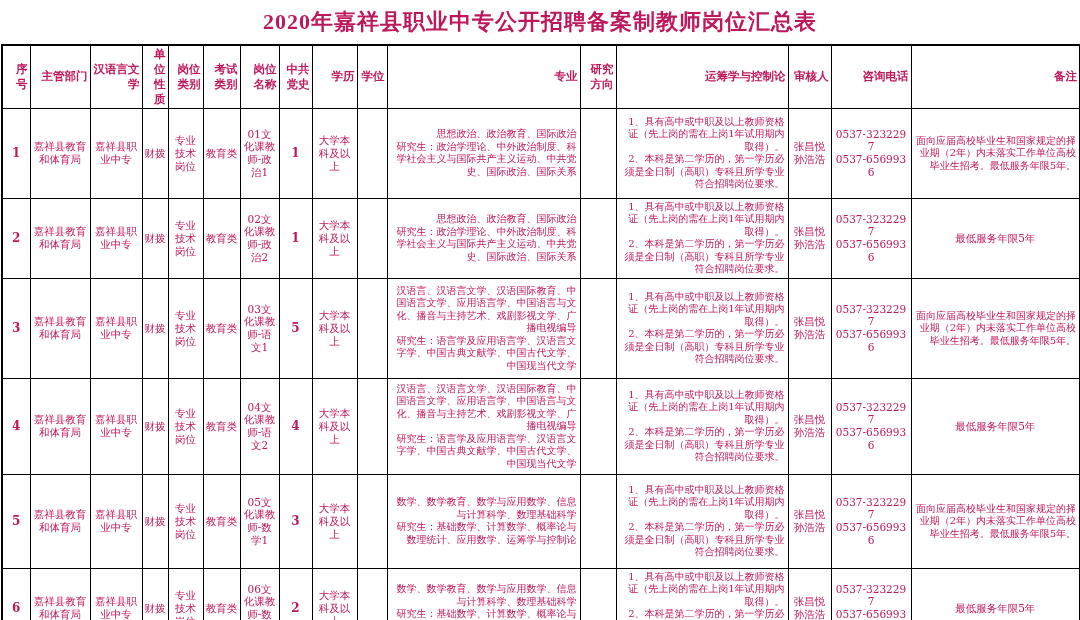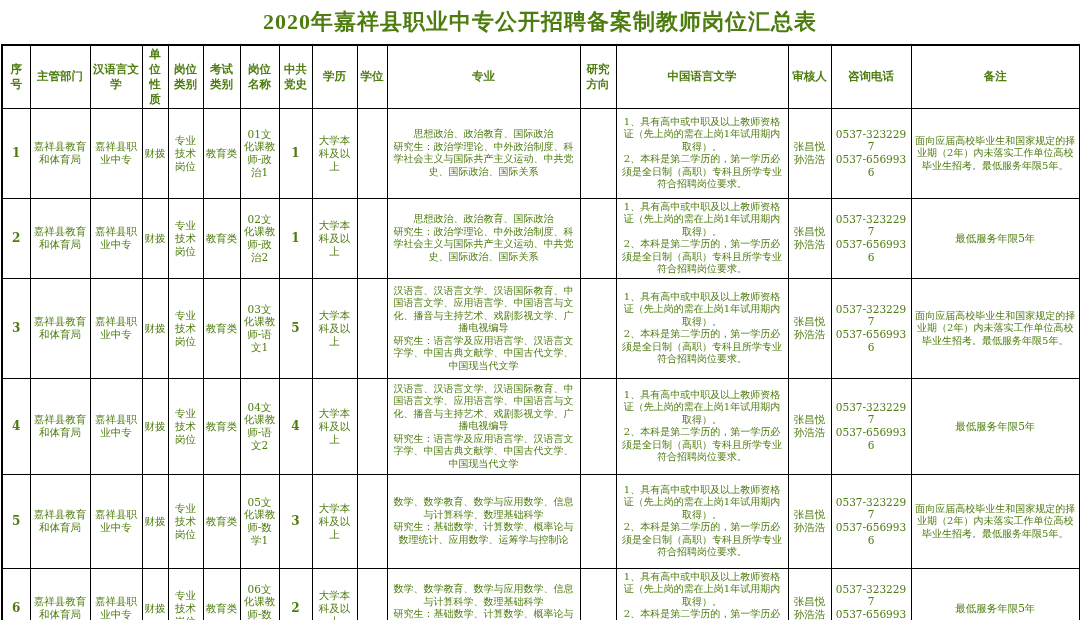--- a/index.html
+++ b/index.html
@@ -1,40 +1,41 @@
 <!DOCTYPE html>
 <html><head>
 <meta charset="utf-8">
 <style>
   html,body { margin:0; padding:0; background:#ffffff; }
   .page {
     position:relative; width:1080px; height:620px; background:#ffffff;
-    color:#4d7c0f; font-family:"DejaVu Serif","Liberation Serif",serif;
+    color:#be185d; font-family:"DejaVu Serif","Liberation Serif",serif;
     overflow:hidden; box-sizing:border-box;
   }
   .title {
     height:44px; display:flex; align-items:center; justify-content:center;
     font-size:22px; font-weight:bold; letter-spacing:1px;
     font-family:"Liberation Serif","DejaVu Serif",serif;
   }
   table.roster {
     border-collapse:collapse; table-layout:fixed; width:1078px;
     margin:0 1px; border:2px solid #000;
   }
   th, td {
     border:1px solid #000; padding:1px 2px; vertical-align:middle;
     text-align:center; font-size:10.5px; line-height:1.22; overflow:hidden;
     word-break:break-all;
   }
   th {
     font-family:"Liberation Sans","DejaVu Sans",sans-serif;
     font-weight:bold; font-size:11.5px; line-height:1.3; height:48px;
     background:#ffffff;
-  }
-  td.left  { text-align:center; }
+    text-align:right;
+  }
+  td.left  { text-align:right; }
   td.dense { font-size:10px; line-height:1.25; padding:2px 3px; }
   td.pre   { white-space:pre-line; }
   td.num   { font-weight:bold; font-size:12px; }
   td b     { font-weight:normal; }
 </style>
 </head>
 <body>
 
 <div class="page">
   <div class="title">2020年嘉祥县职业中专公开招聘备案制教师岗位汇总表</div>
@@ -65,21 +66,21 @@
         <th>汉语言文学</th>
         <th>单位性质</th>
         <th>岗位类别</th>
         <th>考试类别</th>
         <th>岗位名称</th>
         <th>中共党史</th>
         <th>学历</th>
         <th>学位</th>
         <th>专业</th>
         <th>研究方向</th>
-        <th>中国语言文学</th>
+        <th>运筹学与控制论</th>
         <th>审核人</th>
         <th>咨询电话</th>
         <th>备注</th>
       </tr>
     </thead>
     <tbody id="roster-body">
         <tr style="height: 90px;">
           <td class="num">1</td>
           <td>嘉祥县教育和体育局</td>
           <td>嘉祥县职业中专</td>

